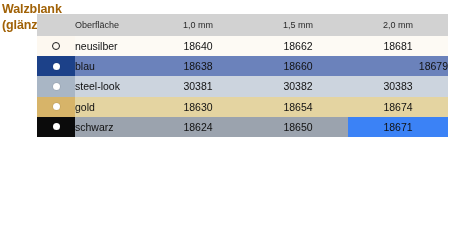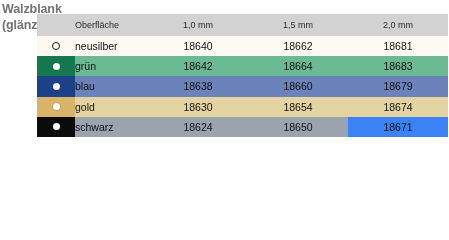--- a/index.html
+++ b/index.html
@@ -23,21 +23,21 @@
 
   
   #title-block {
     position: absolute;
     left: 2px;
     top: 1px;
     width: 110px;
     font-weight: bold;
     font-size: 12.5px;
     line-height: 16px;
-    color: #737373;
+    color: #a16207;
     letter-spacing: -0.1px;
   }
   #title-block div { white-space: nowrap; }
 
   
   #finish-table {
     position: absolute;
     left: 37px;
     top: 14px;
     width: 411px;
@@ -164,36 +164,36 @@
         <tr class="data-row">
           <td class="cell-swatch" style="background: rgb(253, 248, 240);">
             <span class="dot hollow"></span>
           </td>
           <td class="cell-name" style="background: rgb(253, 250, 244);">neusilber</td>
           <td class="cell-price" style="background: rgb(253, 250, 244);">18640</td>
           <td class="cell-price" style="background: rgb(253, 250, 244);">18662</td>
           <td class="cell-price cell-last" style="background: rgb(253, 250, 244);">18681</td>
         </tr>
         <tr class="data-row">
-          <td class="cell-swatch" style="background: rgb(21, 120, 79);">
-            <span class="dot"></span>
-          </td>
-          <td class="cell-name" style="background: rgb(108, 186, 148);">grün</td>
-          <td class="cell-price" style="background: rgb(108, 186, 148);">18642</td>
-          <td class="cell-price" style="background: rgb(108, 186, 148);">18664</td>
-          <td class="cell-price cell-last" style="background: rgb(108, 186, 148);">18683</td>
-        </tr>
-        <tr class="data-row">
           <td class="cell-swatch" style="background: rgb(28, 65, 137);">
             <span class="dot"></span>
           </td>
           <td class="cell-name" style="background: rgb(107, 130, 187);">blau</td>
           <td class="cell-price" style="background: rgb(107, 130, 187);">18638</td>
           <td class="cell-price" style="background: rgb(107, 130, 187);">18660</td>
-          <td class="cell-price cell-last" style="background: rgb(107, 130, 187);">18679</td>
+          <td class="cell-price cell-last" style="background: rgb(107, 130, 187); text-align: right;">18679</td>
+        </tr>
+        <tr class="data-row">
+          <td class="cell-swatch" style="background: rgb(169, 182, 197);">
+            <span class="dot"></span>
+          </td>
+          <td class="cell-name" style="background: rgb(204, 212, 222);">steel-look</td>
+          <td class="cell-price" style="background: rgb(204, 212, 222);">30381</td>
+          <td class="cell-price" style="background: rgb(204, 212, 222);">30382</td>
+          <td class="cell-price cell-last" style="background: rgb(204, 212, 222);">30383</td>
         </tr>
         <tr class="data-row">
           <td class="cell-swatch" style="background: rgb(215, 180, 105);">
             <span class="dot"></span>
           </td>
           <td class="cell-name" style="background: rgb(228, 212, 161);">gold</td>
           <td class="cell-price" style="background: rgb(228, 212, 161);">18630</td>
           <td class="cell-price" style="background: rgb(228, 212, 161);">18654</td>
           <td class="cell-price cell-last" style="background: rgb(228, 212, 161);">18674</td>
         </tr>

